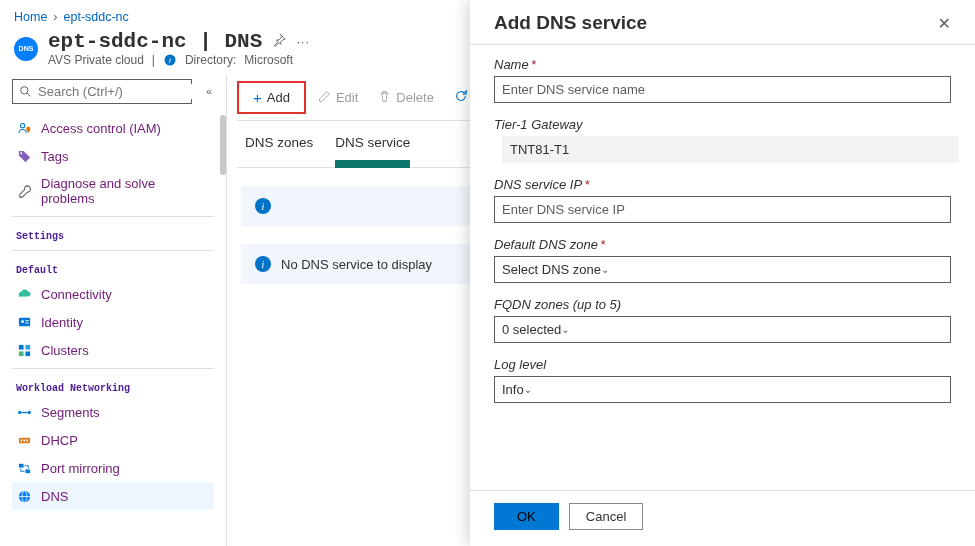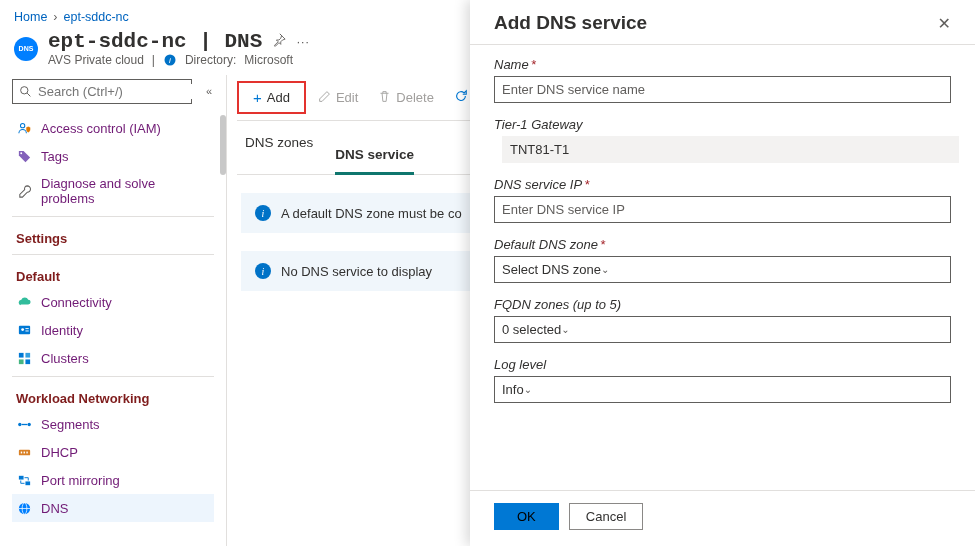--- a/index.html
+++ b/index.html
@@ -25,32 +25,32 @@
   .side-col { width: 226px; padding: 0 12px; position: relative; }
   .scroll-handle { position: absolute; right: 0; top: 40px; width: 6px; height: 60px; background: #c8c8c8; border-radius: 3px; }
   .collapse-chevron { position: absolute; right: 14px; top: 10px; color: #605e5c; font-size: 11px; cursor: pointer; }
 
   .search-box { display: flex; align-items: center; border: 1px solid #605e5c; padding: 4px 6px; margin: 4px 0 10px 0; gap: 6px; width: 180px; }
   .search-box input { border: none; outline: none; flex: 1; font-size: 13px; }
 
   .nav-item { display: flex; align-items: center; gap: 9px; padding: 6px 4px; cursor: pointer; font-size: 13px; color: #701a75; }
   .nav-item.active { background: #edf5fd; }
   .nav-icon { width: 16px; height: 16px; display: inline-flex; align-items: center; justify-content: center; flex-shrink: 0; }
-  .nav-section { font-weight: 600; font-size: 13px; padding: 10px 4px 4px; color: #7f1d1d; }
+  .nav-section { font-weight: 600; font-size: 10px; padding: 10px 4px 4px; color: #4c1d95; font-family: Liberation Mono, monospace; }
   .sep-line { border-top: 1px solid #e1dfdd; margin: 4px 0; }
 
   .main { flex: 1; padding: 0 10px; border-left: 1px solid #e1dfdd; }
   .toolbar { display: flex; align-items: center; gap: 4px; padding: 6px 0; border-bottom: 1px solid #e1dfdd; }
   .tool-btn { display: flex; align-items: center; gap: 5px; padding: 4px 8px; cursor: pointer; font-size: 13px; color: #323130; }
   .tool-btn.disabled { color: #a19f9d; cursor: default; }
   .add-highlight { border: 2px solid #e3322e; padding: 2px 6px; }
 
   .tabs { display: flex; gap: 22px; padding: 14px 8px 0; border-bottom: 1px solid #e1dfdd; }
   .tab { padding-bottom: 10px; font-size: 13.5px; cursor: pointer; color: #323130; }
-  .tab.active { font-weight: 700; border-bottom: 3px solid #0f766e; margin-bottom: -1px; margin-top: 12px; }
+  .tab.active { font-weight: 400; border-bottom: 8px solid #0f766e; margin-bottom: -1px; }
 
   .info-banner { background: #f0f6fb; display: flex; gap: 10px; padding: 12px 14px; margin: 18px 4px 10px; font-size: 13px; color: #323130; align-items: center; }
   .info-circle { width: 16px; height: 16px; border-radius: 50%; background: #0072c7; color: #fff; display: flex; align-items: center; justify-content: center; font-size: 10px; font-style: italic; font-family: Georgia, serif; flex-shrink: 0; }
 
   
   .panel { position: absolute; right: 0; top: 0; width: 505px; height: 100%; background: #fff; box-shadow: -4px 0 12px rgba(0,0,0,0.15); display: flex; flex-direction: column; }
   .panel-header { display: flex; align-items: center; justify-content: space-between; padding: 12px 24px 10px; }
   .panel-header h2 { font-size: 19px; font-weight: 600; }
   .close-x { font-size: 16px; cursor: pointer; color: #605e5c; }
   .panel-sep { border-top: 1px solid #e1dfdd; margin: 0 0 6px; }
@@ -256,21 +256,20 @@
       </div>
     </div>
 
     <div class="tabs">
       <div class="tab">DNS zones</div>
       <div class="tab active">DNS service</div>
     </div>
 
     <div class="info-banner">
       <span class="info-circle">i</span>
-      <span>A default DNS zone must be co</span>
     </div>
     <div class="info-banner">
       <span class="info-circle">i</span>
       <span>No DNS service to display</span>
     </div>
   </div>
 </div>
 
 <div class="panel">
   <div class="panel-header">

